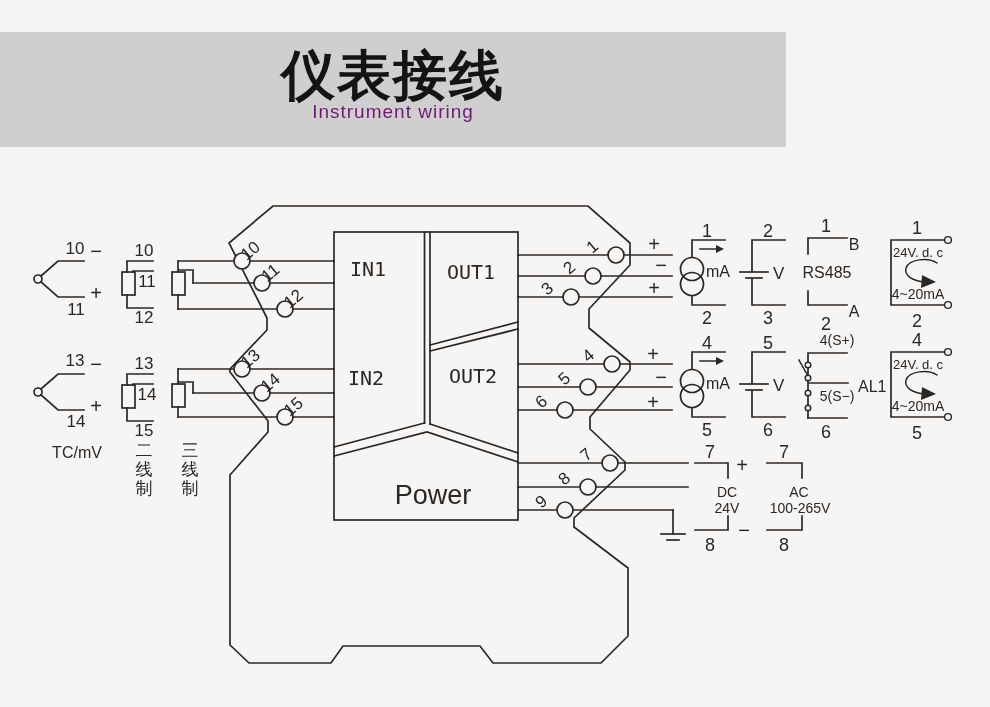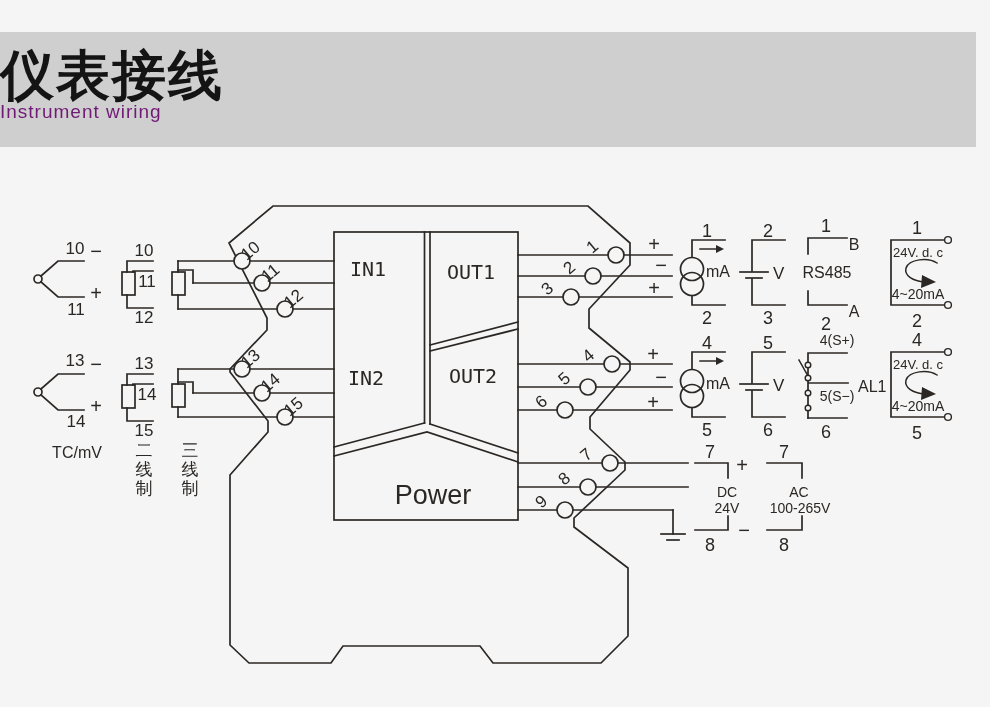--- a/index.html
+++ b/index.html
@@ -1,18 +1,18 @@
 <!DOCTYPE html>
 <html><head>
 <meta charset="utf-8">
 <style>
   html,body{margin:0;padding:0;background:#f5f5f5;}
   .stage{position:relative;width:990px;height:707px;background:#f5f5f5;overflow:hidden;
          font-family:"Liberation Sans","DejaVu Sans",sans-serif;}
-  .band{position:absolute;top:32px;left:0;width:976px;height:115px;background:#d0cfd0;}
+  .band{position:absolute;top:32px;left:0;width:786px;height:115px;background:#d0cfd0;text-align:center;}
   .band h1{margin:14px 0 0 0;font-size:54px;line-height:1.1;font-weight:bold;color:#141414;letter-spacing:2px;}
   .band .sub{margin-top:-4px;font-size:19px;color:#701a75;letter-spacing:1px;}
   svg.diagram{position:absolute;left:0;top:0;}
   
   .ln{stroke:#2b2724;stroke-width:1.7;fill:none;stroke-linejoin:miter;stroke-linecap:square;}
   .thin{stroke-width:1.5;}
   .term{fill:#f5f5f5;stroke:#2b2724;stroke-width:1.7;}
   .dot{fill:#f5f5f5;stroke:#2b2724;stroke-width:1.4;}
   .ink{fill:#2b2724;stroke:none;}
   .txt{fill:#2b2724;font-family:"Liberation Sans","DejaVu Sans",sans-serif;text-anchor:middle;}

